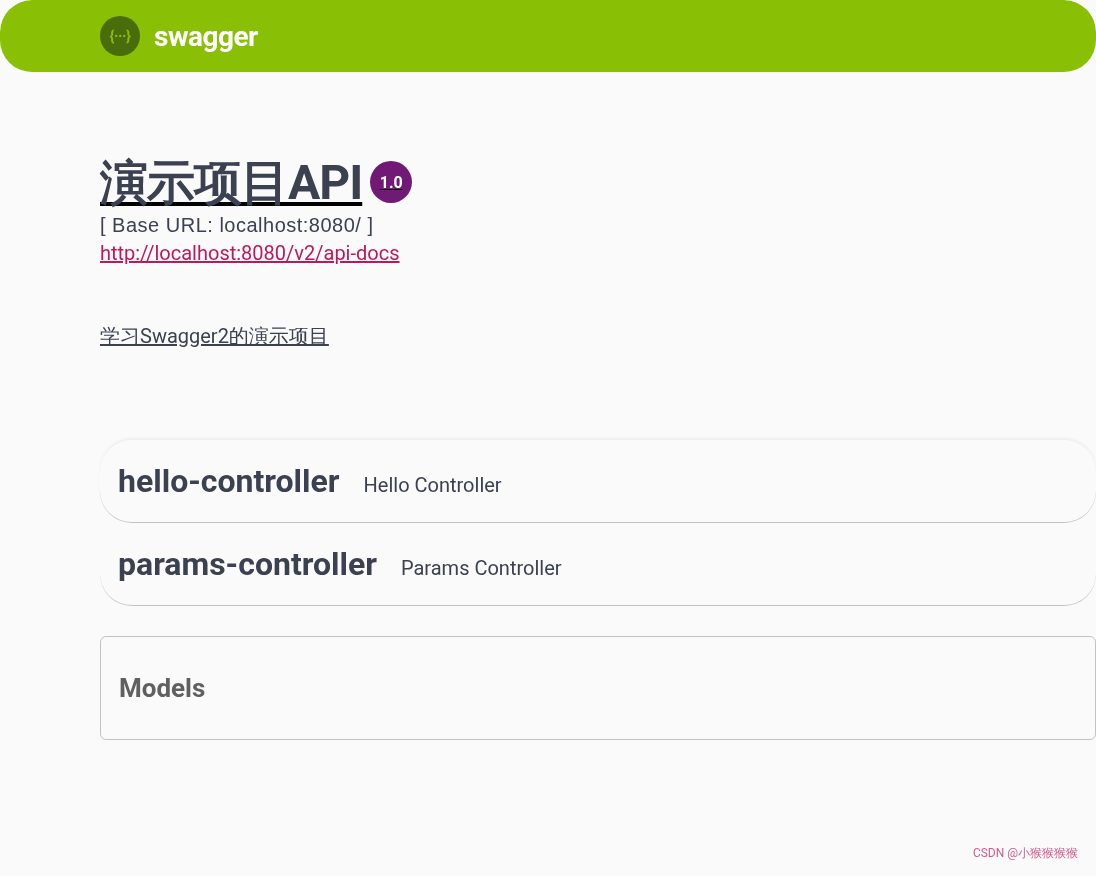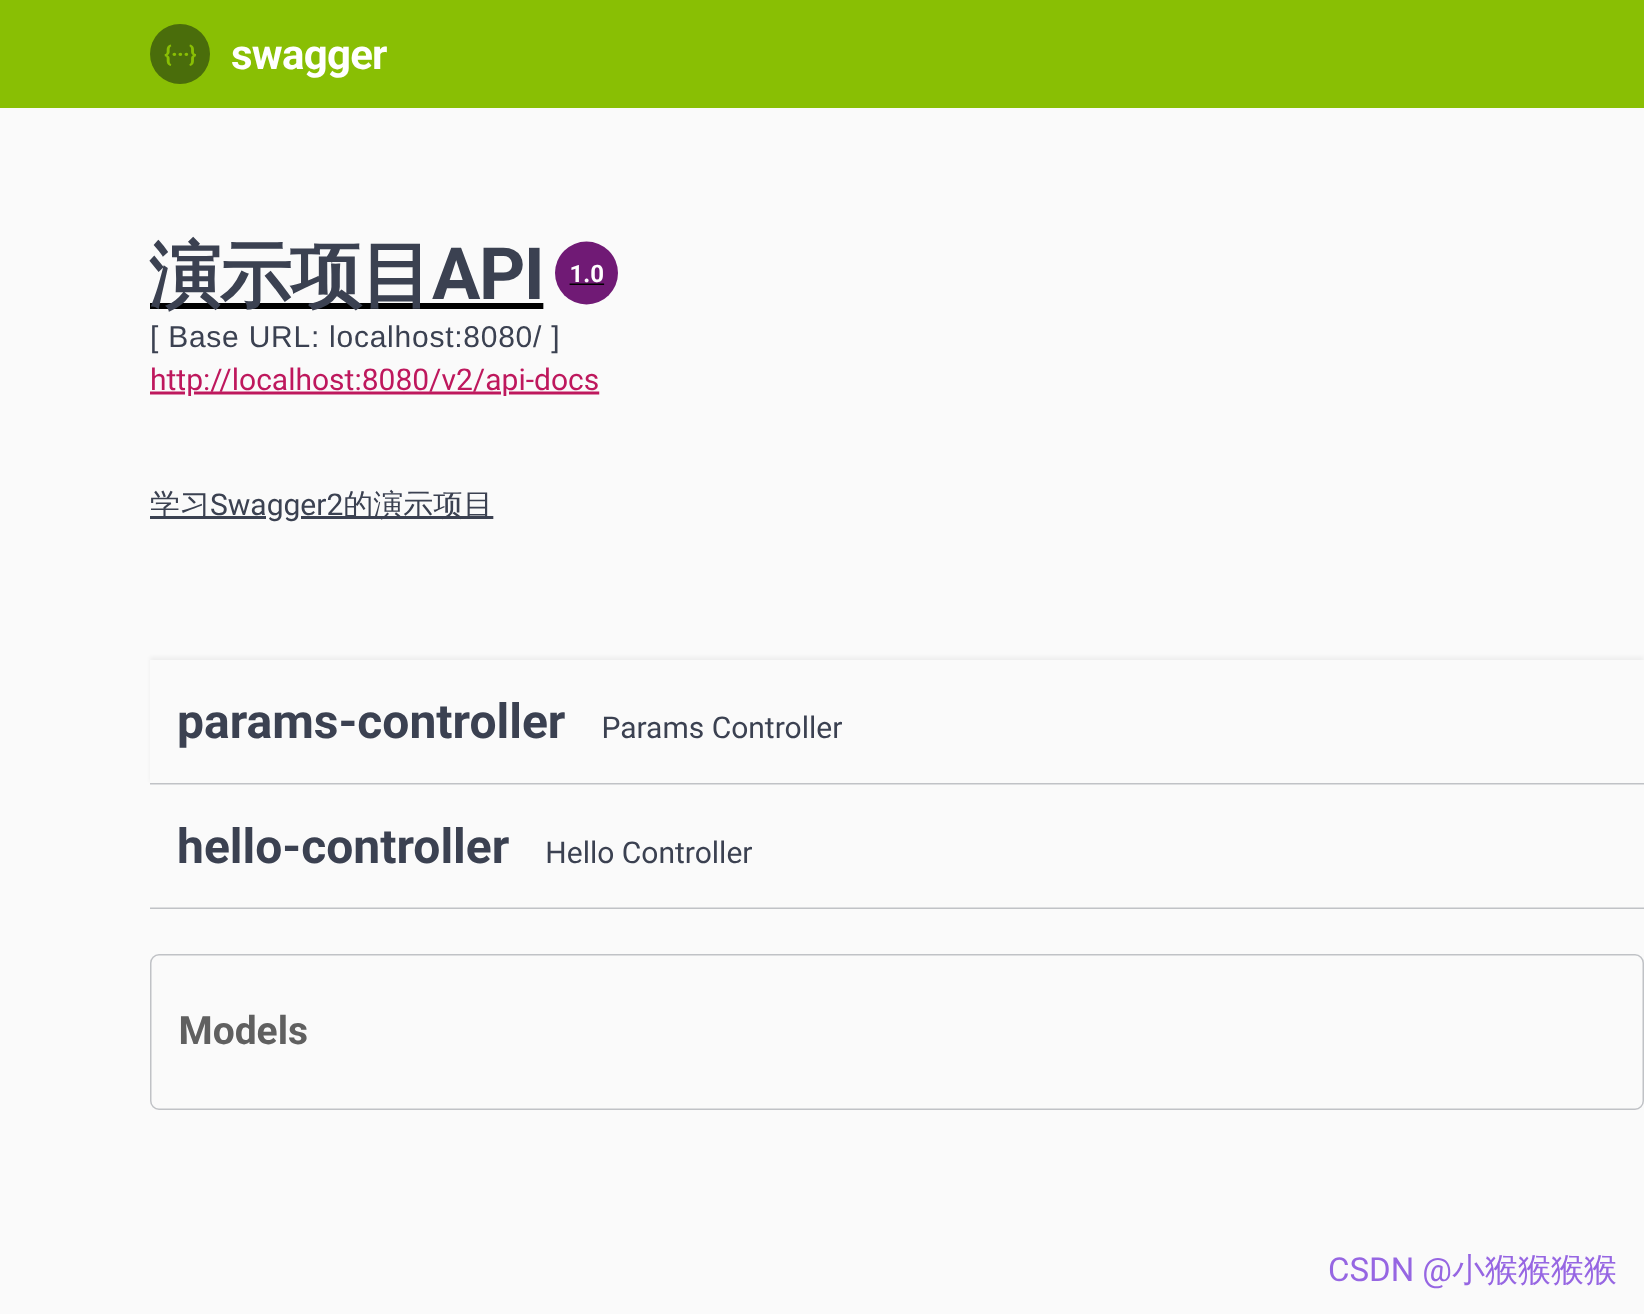--- a/index.html
+++ b/index.html
@@ -1,18 +1,19 @@
 <!DOCTYPE html>
 <html><head>
   <meta charset="utf-8">
   <style>
     * {
       margin: 0;
       padding: 0;
       box-sizing: border-box;
+      border-radius: 32px;
     }
     body {
       font-family: -apple-system, BlinkMacSystemFont, "Segoe UI", Roboto, "Helvetica Neue", Arial, sans-serif;
       background: #fafafa;
       width: 1096px;
       height: 876px;
       overflow: hidden;
       position: relative;
     }
     .topbar {
@@ -131,22 +132,22 @@
     }
     .models-title {
       font-size: 26px;
       font-weight: 700;
       color: #606060;
     }
     .watermark {
       position: absolute;
       bottom: 14px;
       right: 18px;
-      color: #6d28d9;
-      font-size: 22px;
+      color: #be185d;
+      font-size: 12px;
       opacity: 0.7;
     }
   </style>
 </head>
 <body>
 
 <div class="topbar">
   <div class="logo-wrap">
     <div class="logo-icon"></div>
     <span class="brand-text">swagger</span>
@@ -160,26 +161,26 @@
     <div class="version-badge">1.0</div>
   </div>
 
   <div class="base-url">[ Base URL: localhost:8080/ ]</div>
   <a class="api-docs-link">http://localhost:8080/v2/api-docs</a>
 
   <div class="description">学习Swagger2的演示项目</div>
 
   <div class="tag-section">
     <div class="tag-item">
+      <span class="tag-name">hello-controller</span>
+      <span class="tag-desc">Hello Controller</span>
+    </div>
+    <div class="tag-item">
       <span class="tag-name">params-controller</span>
       <span class="tag-desc">Params Controller</span>
-    </div>
-    <div class="tag-item">
-      <span class="tag-name">hello-controller</span>
-      <span class="tag-desc">Hello Controller</span>
     </div>
   </div>
 
   <div class="models-section">
     <div class="models-title">Models</div>
   </div>
 
 </div>
 
 <div class="watermark">CSDN @小猴猴猴猴</div>

